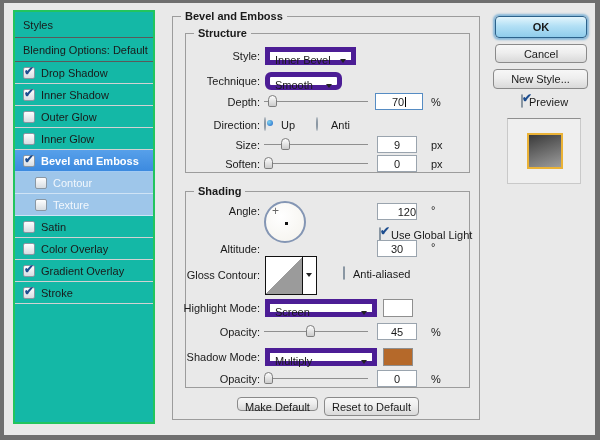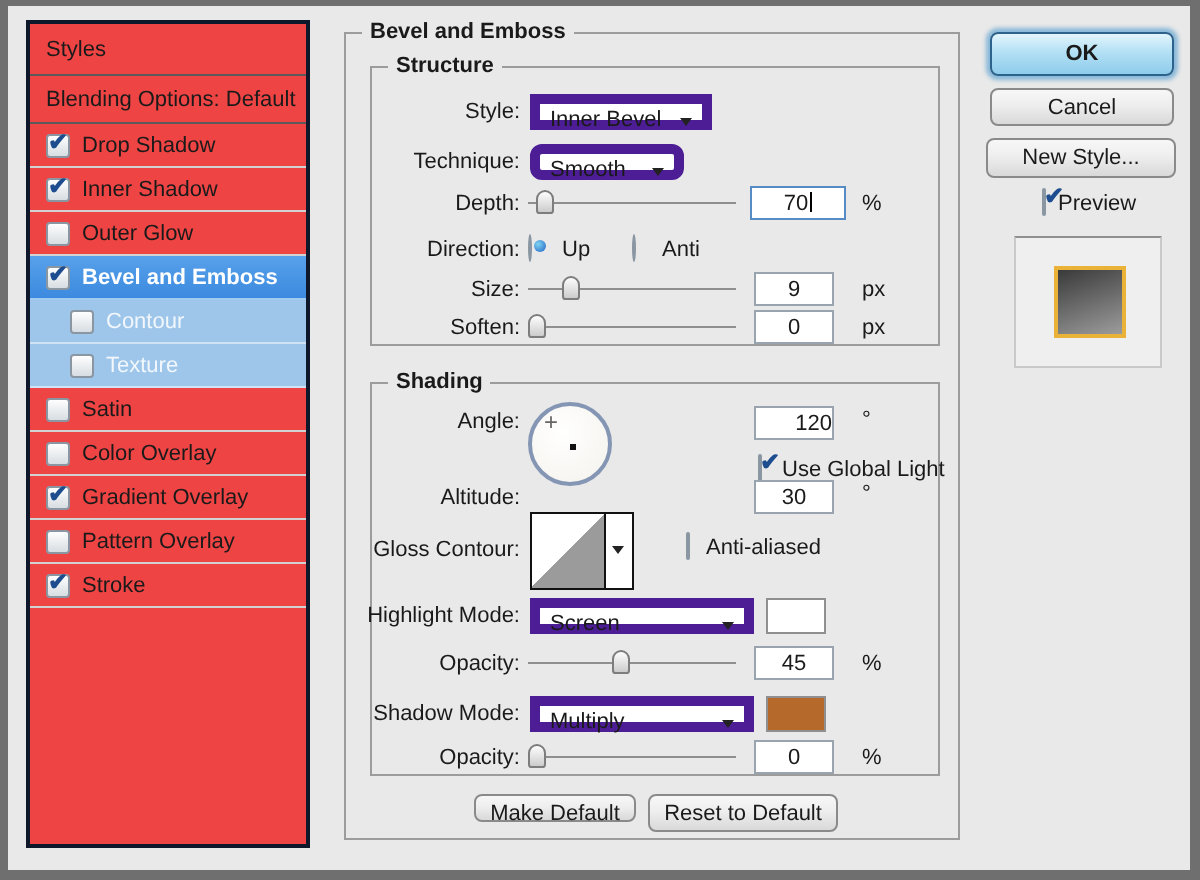--- a/index.html
+++ b/index.html
@@ -4,21 +4,21 @@
 <style>
   * { margin:0; padding:0; box-sizing:border-box; }
   html,body { background:#fff; }
   body { font-family:"Liberation Sans", sans-serif; font-size:11px; color:#1a1a1a; }
   .window { position:relative; width:600px; height:440px; background:#6f6f6f; overflow:hidden; }
   .surface { position:absolute; left:4px; top:3px; right:5px; bottom:5px; background:#e9e9e9; }
   .abs { position:absolute; }
 
   
   .sidebar { position:absolute; left:13px; top:10px; width:142px; height:414px;
-             background:#ef4444; border:2px solid #0f172a; }
+             background:#14b8a6; border:2px solid #22c55e; }
   .sb-row { position:relative; width:100%; display:flex; align-items:center; }
   .sb-header { height:26px; padding-left:8px; border-bottom:1px solid #5a5a5a; }
   .sb-subheader { height:24px; padding-left:8px; border-bottom:1px solid #5a5a5a; }
   .sb-item { height:22px; padding-left:8px; border-bottom:1px solid #d2d2d2; cursor:default; }
   .sb-item .lbl { margin-left:6px; }
   .sb-item.sel { background:linear-gradient(#57a0ea,#3c8adf); border-bottom:1px solid rgba(255,255,255,.45); }
   .sb-item.sel .lbl { color:#fff; font-weight:bold; }
   .sb-item.sub { background:#9ec6ea; padding-left:20px; border-bottom:1px solid rgba(255,255,255,.5); }
   .sb-item.sub .lbl { color:#f2f7fc; }
 
@@ -94,20 +94,24 @@
     <div class="sb-row sb-item">
       <span class="cb on">
           <span class="tick">✔</span>
         </span>
       <span class="lbl">Inner Shadow</span>
     </div>
     <div class="sb-row sb-item">
       <span class="cb"></span>
       <span class="lbl">Outer Glow</span>
     </div>
+    <div class="sb-row sb-item">
+      <span class="cb"></span>
+      <span class="lbl">Inner Glow</span>
+    </div>
     <div class="sb-row sb-item sel">
       <span class="cb on">
           <span class="tick">✔</span>
         </span>
       <span class="lbl">Bevel and Emboss</span>
     </div>
     <div class="sb-row sb-item sub">
       <span class="cb"></span>
       <span class="lbl">Contour</span>
     </div>
@@ -121,24 +125,20 @@
     </div>
     <div class="sb-row sb-item">
       <span class="cb"></span>
       <span class="lbl">Color Overlay</span>
     </div>
     <div class="sb-row sb-item">
       <span class="cb on">
           <span class="tick">✔</span>
         </span>
       <span class="lbl">Gradient Overlay</span>
-    </div>
-    <div class="sb-row sb-item">
-      <span class="cb"></span>
-      <span class="lbl">Pattern Overlay</span>
     </div>
     <div class="sb-row sb-item">
       <span class="cb on">
           <span class="tick">✔</span>
         </span>
       <span class="lbl">Stroke</span>
     </div>
   </div>
 
   

